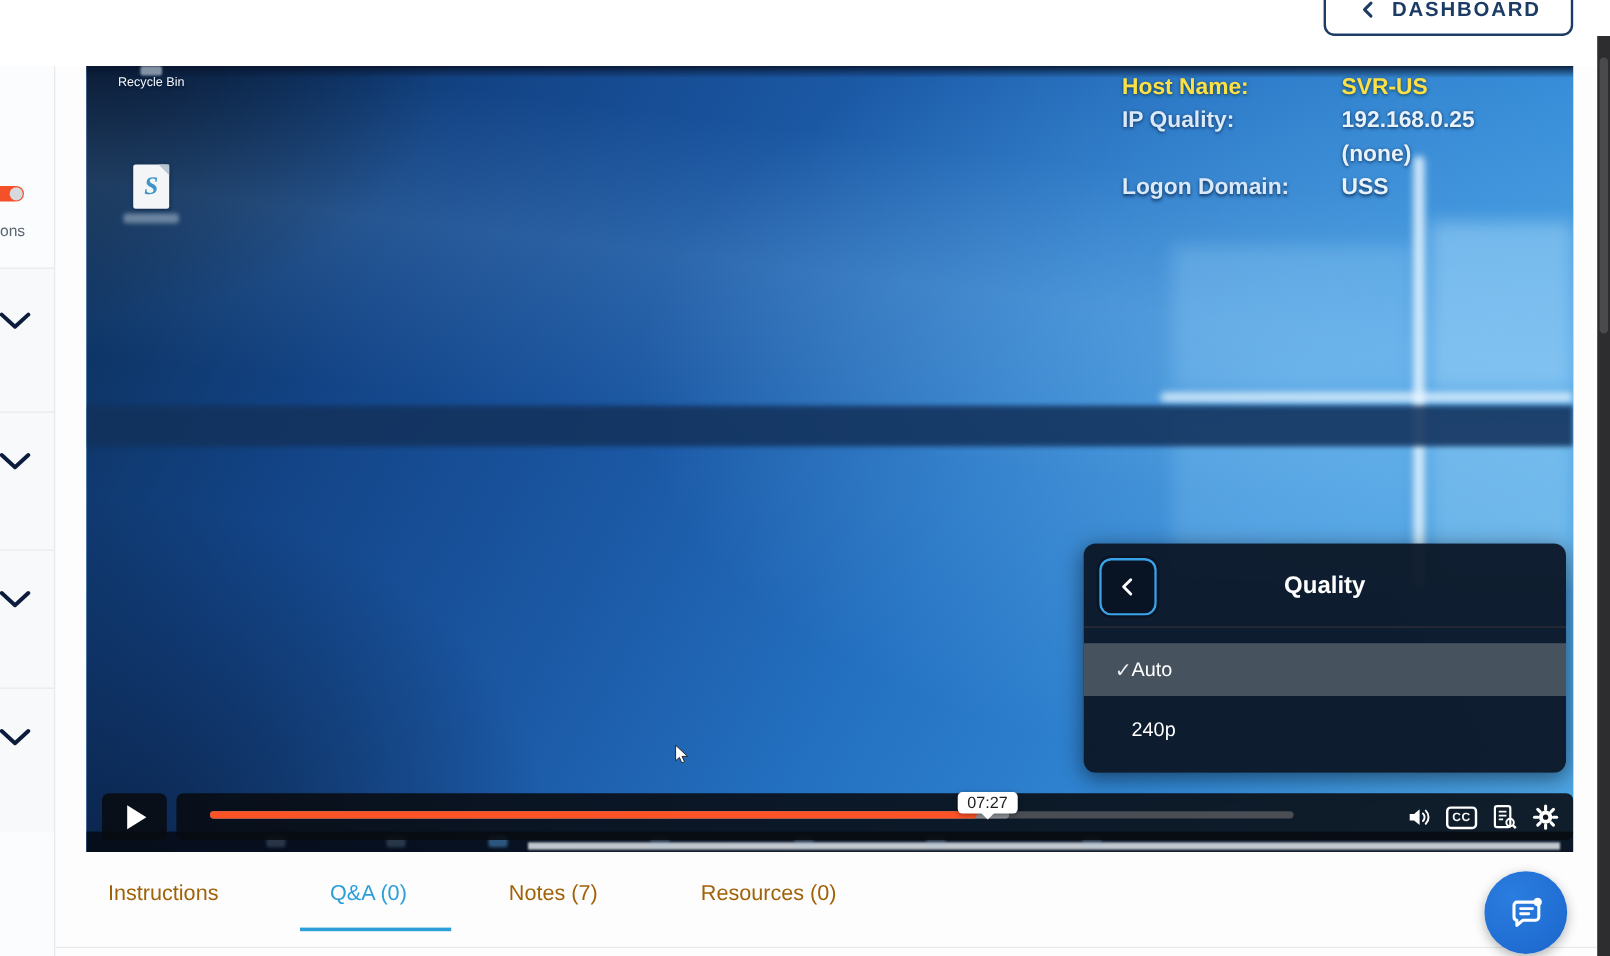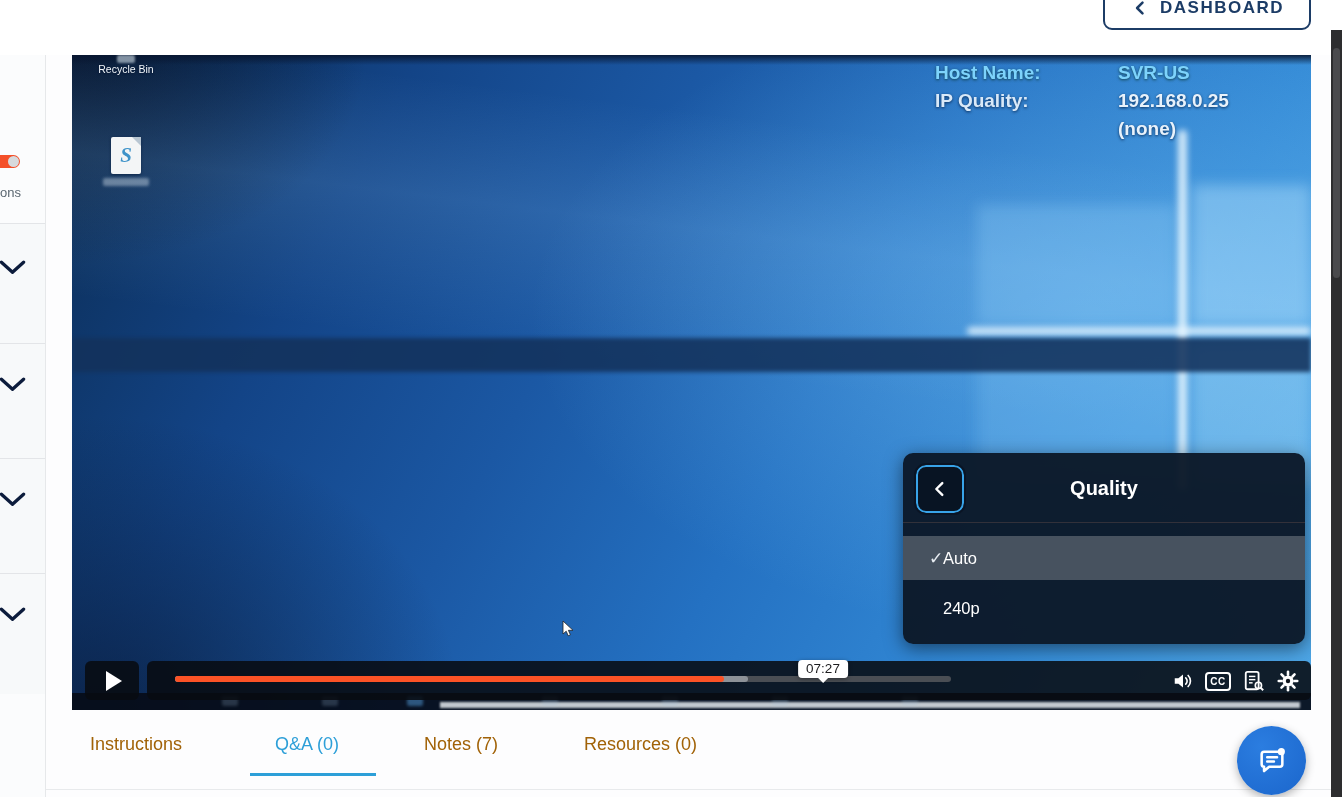--- a/index.html
+++ b/index.html
@@ -55,21 +55,21 @@
     box-shadow:0 1px 3px rgba(0,20,50,0.55); filter:blur(0.5px); }
   .file-icon .doc::after { content:""; position:absolute; right:0; top:0; border-style:solid; border-width:0 9px 9px 0; border-color:transparent #b8c6d2 transparent transparent; }
   .file-icon .glyph { position:absolute; left:0; right:0; top:6px; font-size:21px; font-weight:bold; font-style:italic; color:#3e93c9; font-family:"Liberation Serif", serif; filter:blur(0.6px); }
   .file-icon .cap-blur { margin:4px auto 0; width:46px; height:8px; background:rgba(225,238,248,0.4); border-radius:2px; filter:blur(1.6px); }
 
   
   .bginfo { position:absolute; left:863px; top:4px; width:360px; font-weight:bold; font-size:19px; filter:blur(0.5px); }
   .bg-row { display:flex; height:28px; line-height:28px; }
   .bg-row .l { width:183px; color:#d9e9f8; text-shadow:0 1px 3px rgba(0,30,70,0.85); }
   .bg-row .v { color:#e8f2fb; text-shadow:0 1px 3px rgba(0,30,70,0.85); }
-  .bg-row.green .l, .bg-row.green .v { color:#7dd3fc; text-shadow:0 1px 3px rgba(0,40,20,0.7); }
+  .bg-row.green .l, .bg-row.green .v { color:#fde047; text-shadow:0 1px 3px rgba(0,40,20,0.7); }
 
   
   .cursor { position:absolute; left:490px; top:565px; width:12px; height:18px; }
 
   
   .taskbar { position:absolute; left:0; bottom:0; width:1239px; height:17px; background:rgba(6,12,24,0.92); }
   .taskbar .white-run { position:absolute; left:368px; bottom:2px; width:860px; height:6px; background:rgba(240,245,250,0.8); filter:blur(1px); }
   .tb-blob { position:absolute; bottom:4px; width:16px; height:10px; background:rgba(160,190,220,0.22); border-radius:2px; filter:blur(1.5px); }
 
   
@@ -82,21 +82,21 @@
   .q-opt { position:absolute; left:0; width:402px; height:44px; display:flex; align-items:center; font-size:16.5px; cursor:pointer; }
   .q-opt .chk { width:40px; padding-left:26px; color:#e8edf2; font-size:17px; }
   .q-opt.sel { background:#47525f; }
   .q-opt.plain .chk { visibility:hidden; }
 
   
   .play-box { position:absolute; left:13px; top:606px; width:54px; height:39px; background:rgba(8,11,17,0.88); border-radius:6px;
     display:flex; align-items:center; justify-content:center; cursor:pointer; }
   .play-tri { width:0; height:0; border-left:16px solid #fff; border-top:10px solid transparent; border-bottom:10px solid transparent; margin-left:4px; }
   .ctrl-bar { position:absolute; left:75px; top:606px; width:1164px; height:39px; background:rgba(8,11,17,0.88); border-radius:6px; }
-  .track { position:absolute; left:28px; top:15px; width:776px; height:6px; background:#4a4e54; border-radius:3px; cursor:pointer;text-align:right; }
+  .track { position:absolute; left:28px; top:15px; width:903px; height:6px; background:#4a4e54; border-radius:3px; cursor:pointer;text-align:right; }
   .track .buffer { position:absolute; left:0; top:0; height:6px; background:#8d9298; border-radius:3px; }
   .track .fill { position:absolute; left:0; top:0; height:6px; background:#fb5226; border-radius:3px; }
   .tooltip { position:absolute; left:648px; top:-16px; transform:translateX(-50%); background:#fff; color:#1d1d1f;
     font-size:13.5px; padding:1px 8px 2px; border-radius:4px; box-shadow:0 1px 4px rgba(0,0,0,0.4); white-space:nowrap; }
   .tooltip::after { content:""; position:absolute; left:50%; bottom:-5px; transform:translateX(-50%);
     border-left:6px solid transparent; border-right:6px solid transparent; border-top:6px solid #fff; }
   .cbtn { position:absolute; top:6px; width:30px; height:28px; display:flex; align-items:center; justify-content:center; cursor:pointer; }
   .cc-box { border:2px solid #fff; border-radius:4px; color:#fff; font-size:10px; font-weight:bold; padding:2px 3px; letter-spacing:0.5px; }
 
   
@@ -194,20 +194,24 @@
         <span class="l">Host Name:</span>
         <span class="v">SVR-US</span>
       </div>
       <div class="bg-row">
         <span class="l">IP Quality:</span>
         <span class="v">192.168.0.25</span>
       </div>
       <div class="bg-row">
         <span class="l"></span>
         <span class="v">(none)</span>
+      </div>
+      <div class="bg-row">
+        <span class="l">Logon Domain:</span>
+        <span class="v">USS</span>
       </div>
     </div>
 
     <div class="cursor">
       <svg viewBox="0 0 12 18" width="12" height="18">
           <path d="M1 1v13l3.2-2.8 2 4.6 2.2-1-2-4.5H11z" fill="#fff" stroke="#222" stroke-width="0.8"></path>
         </svg>
     </div>
 
     <div class="taskbar">

